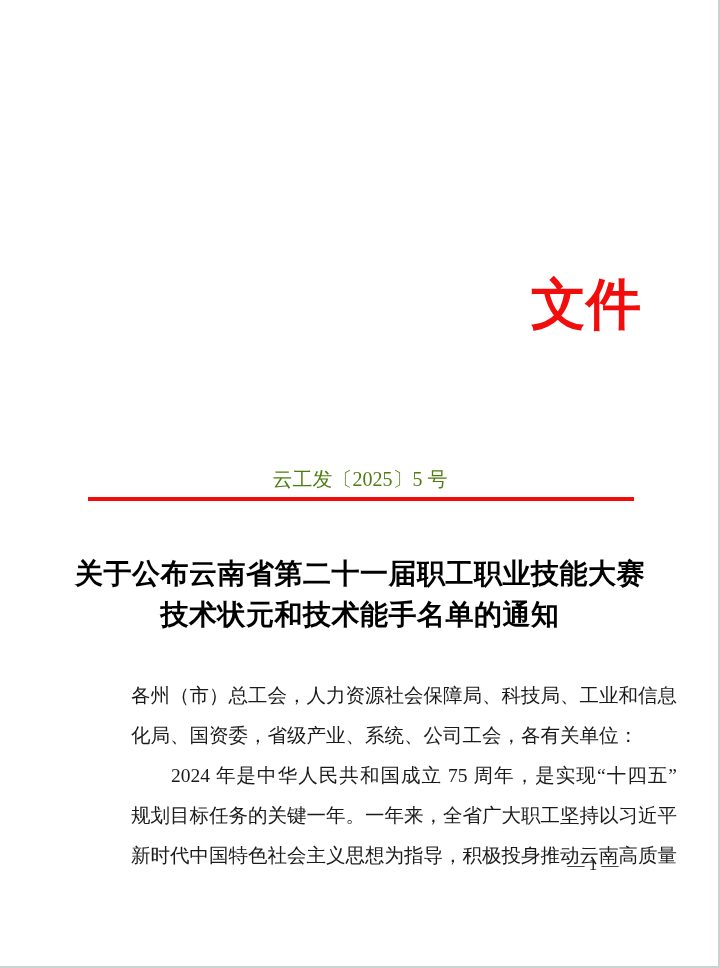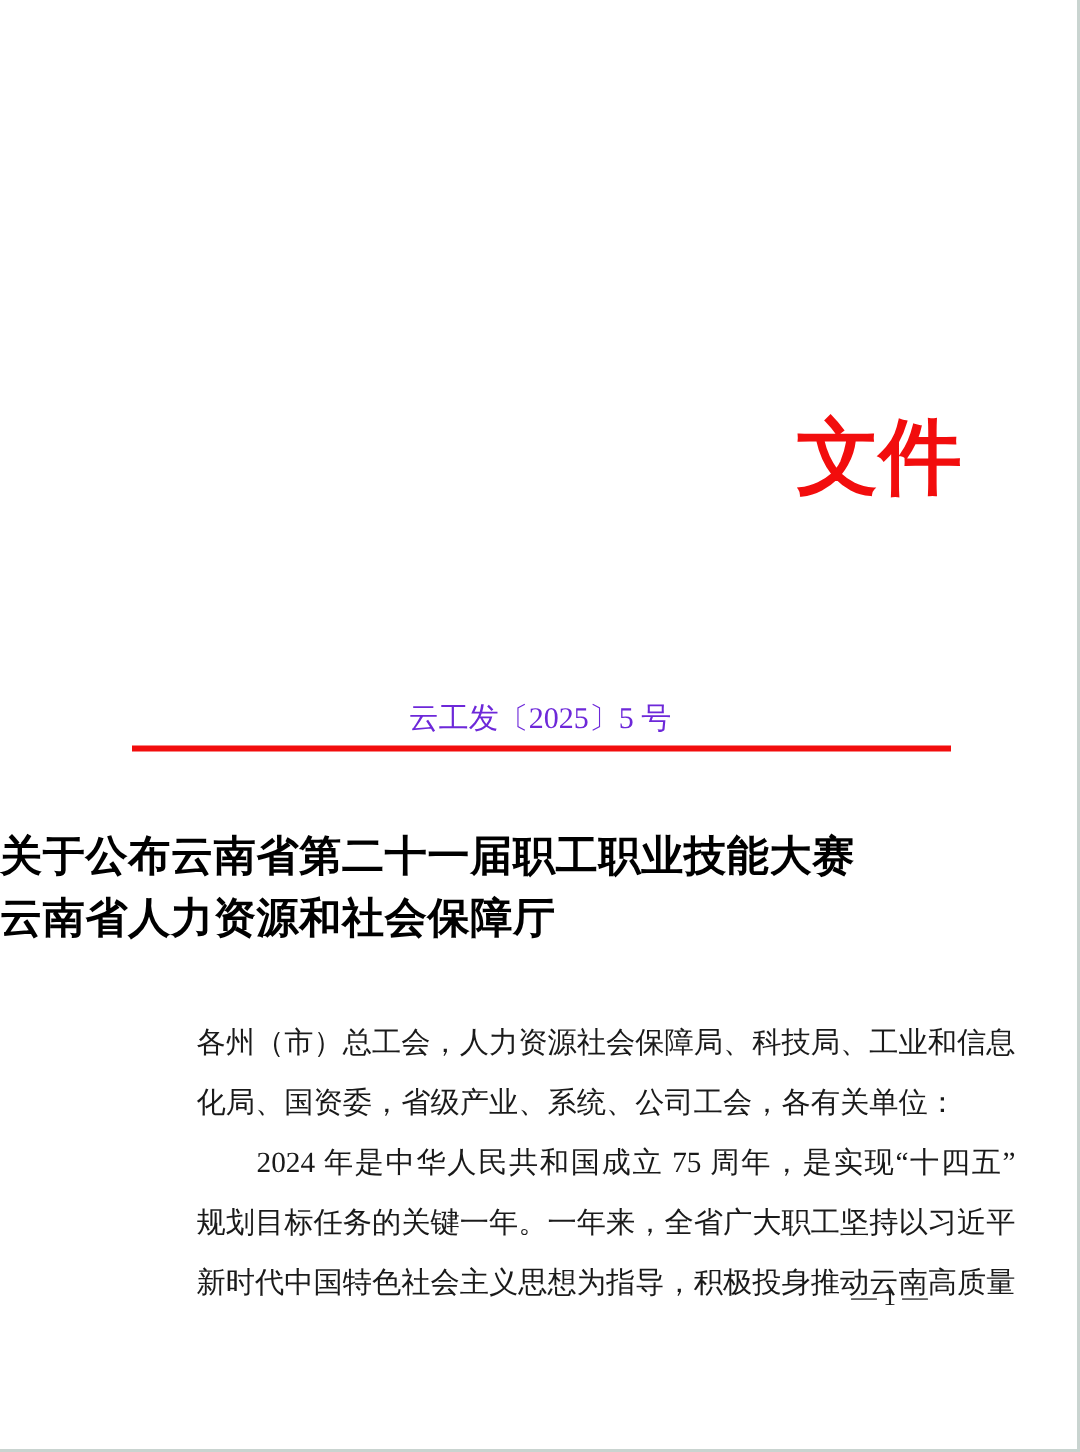--- a/index.html
+++ b/index.html
@@ -57,44 +57,43 @@
 
   
   .doc-number {
     position: absolute;
     left: 0;
     top: 466px;
     width: 720px;
     text-align: center;
     font-size: 20px;
     line-height: 26px;
-    color: #6d28d9;
+    color: #4d7c0f;
   }
   .red-rule {
     position: absolute;
     left: 88px;
     top: 497px;
     width: 546px;
     height: 4px;
     background: #f20d0d;
   }
 
   
   .doc-title {
     position: absolute;
     left: 0;
     top: 553px;
     width: 720px;
-    text-align: left;
+    text-align: center;
     font-size: 28px;
     line-height: 41px;
     font-weight: bold;
     color: #000000;
     letter-spacing: 0.5px;
-    font-family: Liberation Mono, monospace;
   }
 
   
   .body-text {
     position: absolute;
     left: 92px;
     top: 676px;
     width: 546px;
     font-size: 19.5px;
     line-height: 40px;
@@ -128,21 +127,21 @@
 
 
   <div class="doc-type">文件</div>
 
   <div class="doc-number">云工发〔2025〕5 号</div>
 
   <div class="red-rule"></div>
 
   <div class="doc-title">
     <div>关于公布云南省第二十一届职工职业技能大赛</div>
-    <div>云南省人力资源和社会保障厅</div>
+    <div>技术状元和技术能手名单的通知</div>
   </div>
 
   <div class="body-text">
     <div class="body-line">各州（市）总工会，人力资源社会保障局、科技局、工业和信息</div>
     <div class="body-line short">化局、国资委，省级产业、系统、公司工会，各有关单位：</div>
     <div class="body-line indent">2024 年是中华人民共和国成立 75 周年，是实现“十四五”</div>
     <div class="body-line">规划目标任务的关键一年。一年来，全省广大职工坚持以习近平</div>
     <div class="body-line">新时代中国特色社会主义思想为指导，积极投身推动云南高质量</div>
   </div>
 

